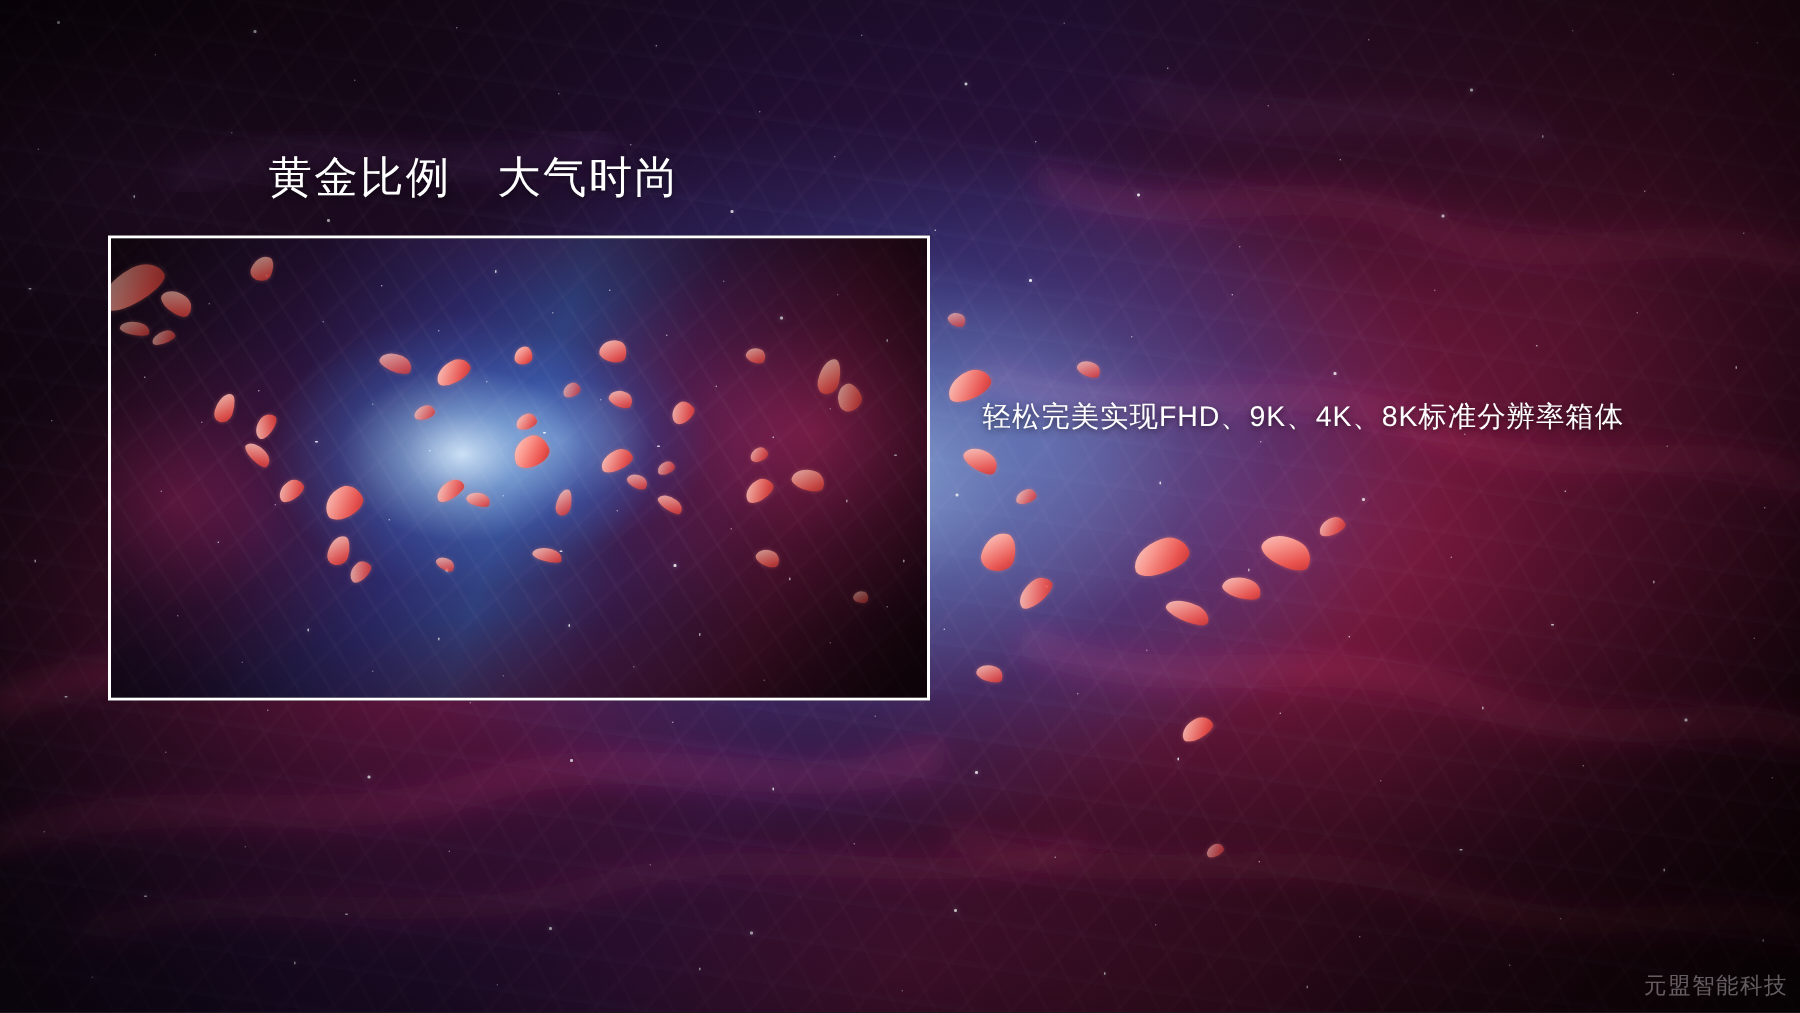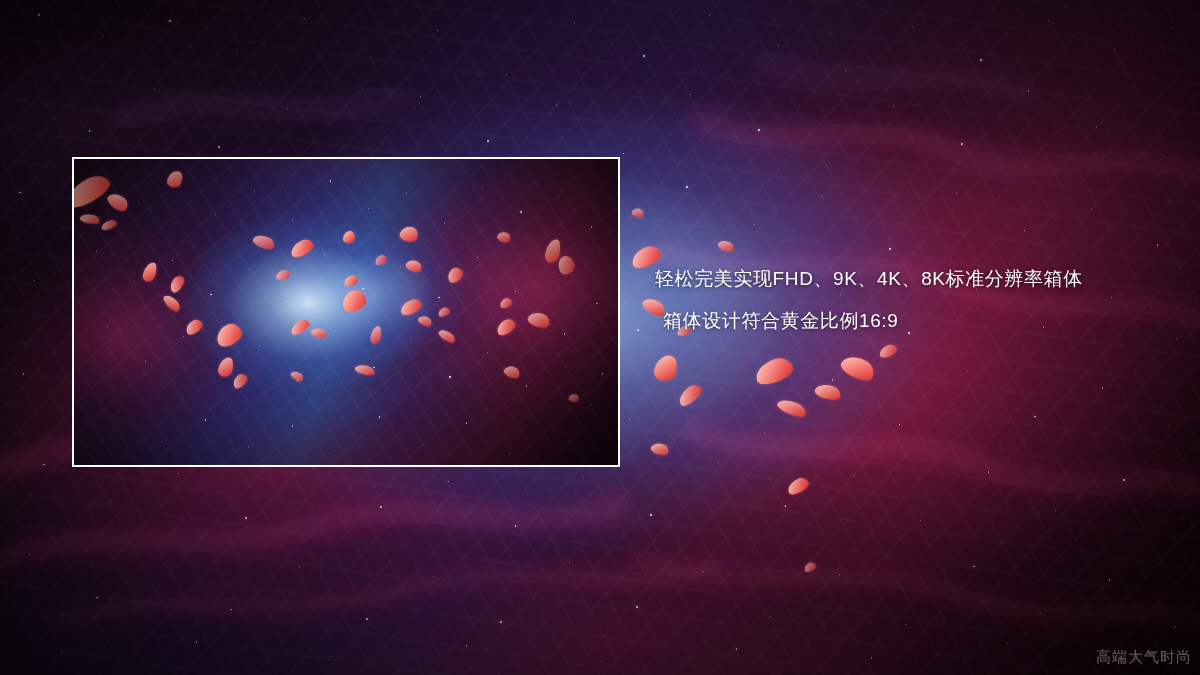--- a/index.html
+++ b/index.html
@@ -330,20 +330,21 @@
       <div class="petal" style="left: 64.5%; top: 55%; width: 38px; height: 22px; opacity: 0.96; transform: translate(-50%, -50%) rotate(-18deg);"></div>
       <div class="petal" style="left: 66%; top: 60.5%; width: 30px; height: 13px; opacity: 0.9; transform: translate(-50%, -50%) rotate(24deg);"></div>
       <div class="petal" style="left: 66.5%; top: 72%; width: 22px; height: 13px; opacity: 0.9; transform: translate(-50%, -50%) rotate(-26deg);"></div>
       <div class="petal" style="left: 69%; top: 58%; width: 26px; height: 14px; opacity: 0.92; transform: translate(-50%, -50%) rotate(18deg);"></div>
       <div class="petal" style="left: 71.5%; top: 54.5%; width: 34px; height: 20px; opacity: 0.95; transform: translate(-50%, -50%) rotate(28deg);"></div>
       <div class="petal" style="left: 74%; top: 52%; width: 18px; height: 11px; opacity: 0.85; transform: translate(-50%, -50%) rotate(-20deg);"></div>
       <div class="petal" style="left: 53.2%; top: 31.5%; width: 12px; height: 9px; opacity: 0.7; transform: translate(-50%, -50%) rotate(30deg);"></div>
       <div class="petal" style="left: 67.5%; top: 84%; width: 12px; height: 8px; opacity: 0.6; transform: translate(-50%, -50%) rotate(-22deg);"></div>
     </div>
 
+  <div class="title">黄金比例　大气时尚</div>
 
   <div class="panel">
     <div class="panel-img"></div>
     <div class="panel-wisps"></div>
     <div class="stars" id="panel-stars">
         <div class="star" style="left: 5%; top: 6%; width: 1.2px; height: 1.2px; opacity: 0.7;"></div>
         <div class="star" style="left: 12%; top: 14%; width: 1px; height: 1px; opacity: 0.6;"></div>
         <div class="star" style="left: 19%; top: 8%; width: 1.5px; height: 1.5px; opacity: 0.85; box-shadow: rgba(200, 225, 255, 0.68) 0px 0px 3.3px;"></div>
         <div class="star" style="left: 26%; top: 18%; width: 0.9px; height: 0.9px; opacity: 0.5;"></div>
         <div class="star" style="left: 33%; top: 10%; width: 1.3px; height: 1.3px; opacity: 0.75;"></div>
@@ -436,18 +437,17 @@
         <div class="petal" style="left: 85.5%; top: 52.5%; width: 22px; height: 14px; opacity: 0.9; transform: translate(-50%, -50%) rotate(20deg);"></div>
         <div class="petal" style="left: 88%; top: 30%; width: 14px; height: 24px; opacity: 0.92; transform: translate(-50%, -50%) rotate(12deg);"></div>
         <div class="petal" style="left: 90.5%; top: 34.5%; width: 16px; height: 18px; opacity: 0.88; transform: translate(-50%, -50%) rotate(-24deg);"></div>
         <div class="petal" style="left: 92%; top: 78%; width: 10px; height: 8px; opacity: 0.7; transform: translate(-50%, -50%) rotate(18deg);"></div>
       </div>
     <div class="panel-vignette"></div>
   </div>
 
   <div class="body-text">
     <div class="body-line">轻松完美实现FHD、9K、4K、8K标准分辨率箱体</div>
-    <div class="body-line indent">箱体设计符合黄金比例16:9</div>
   </div>
 
-  <div class="watermark">高端大气时尚</div>
+  <div class="watermark">元盟智能科技</div>
 
 </div>
 
 </body></html>

